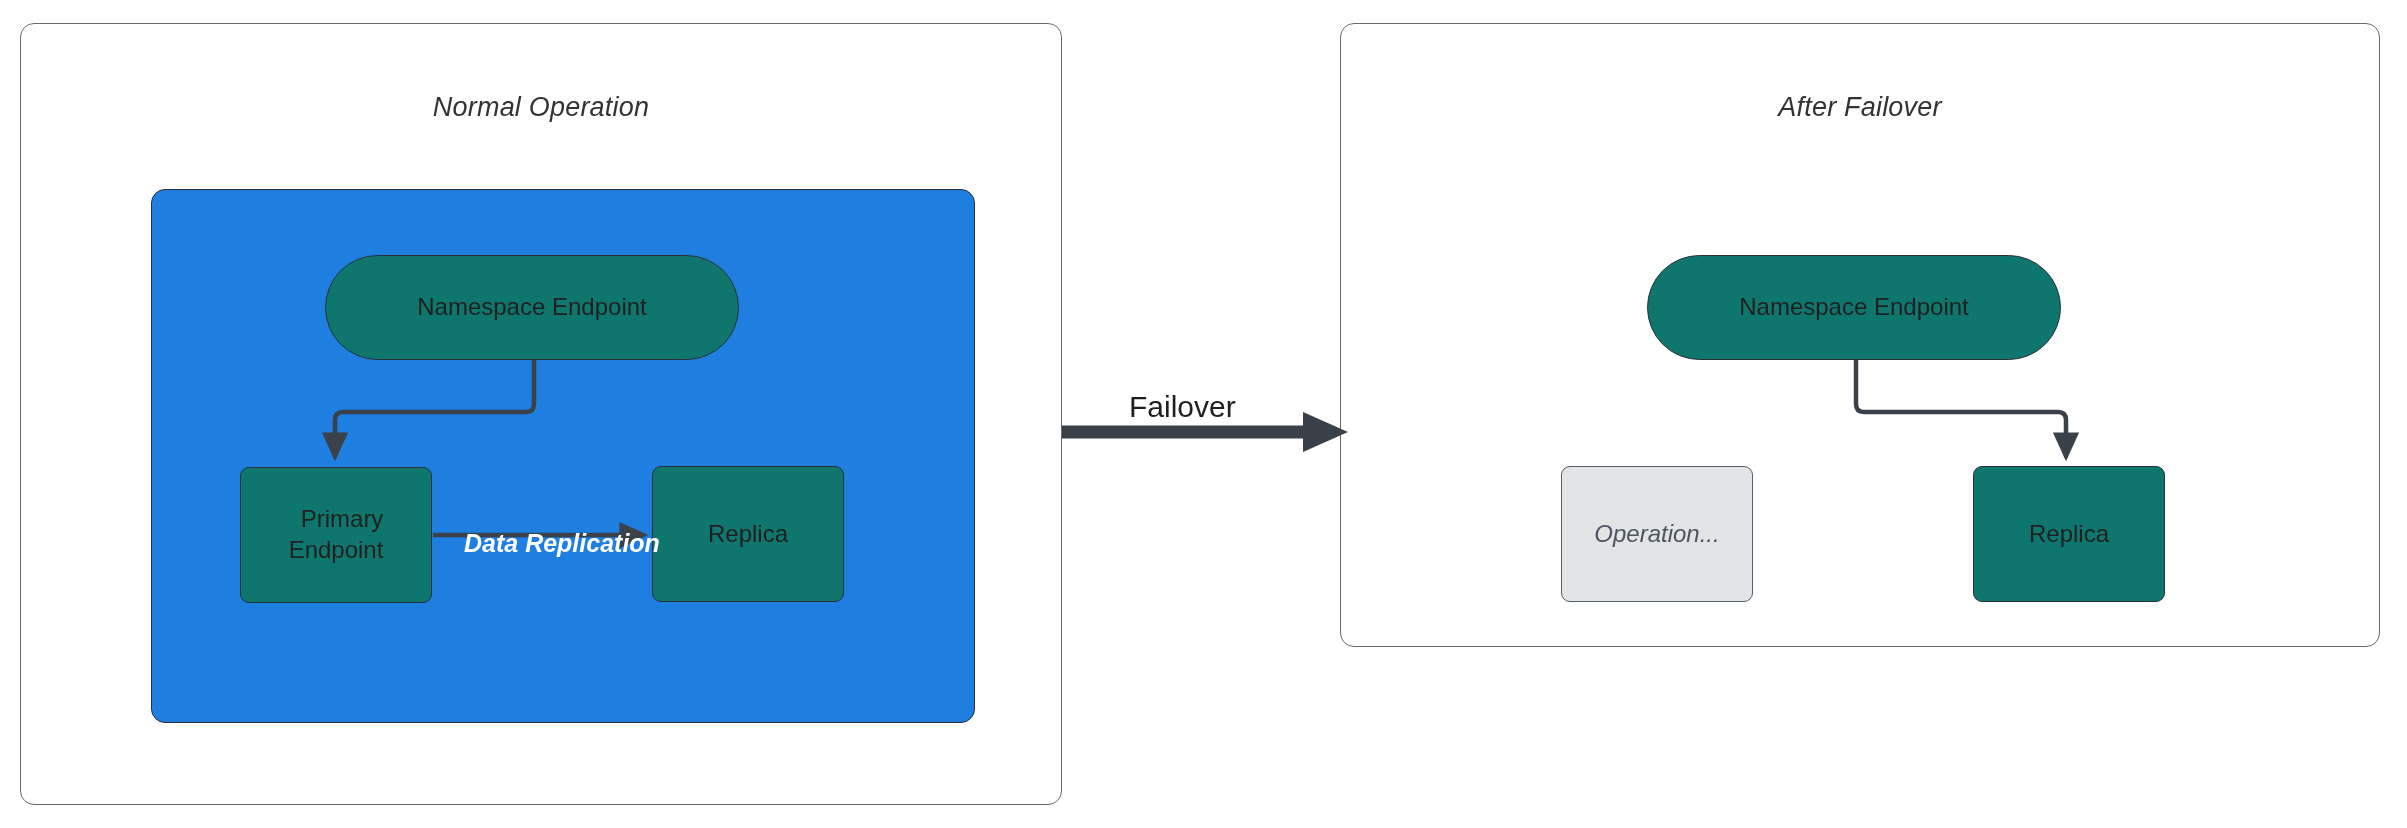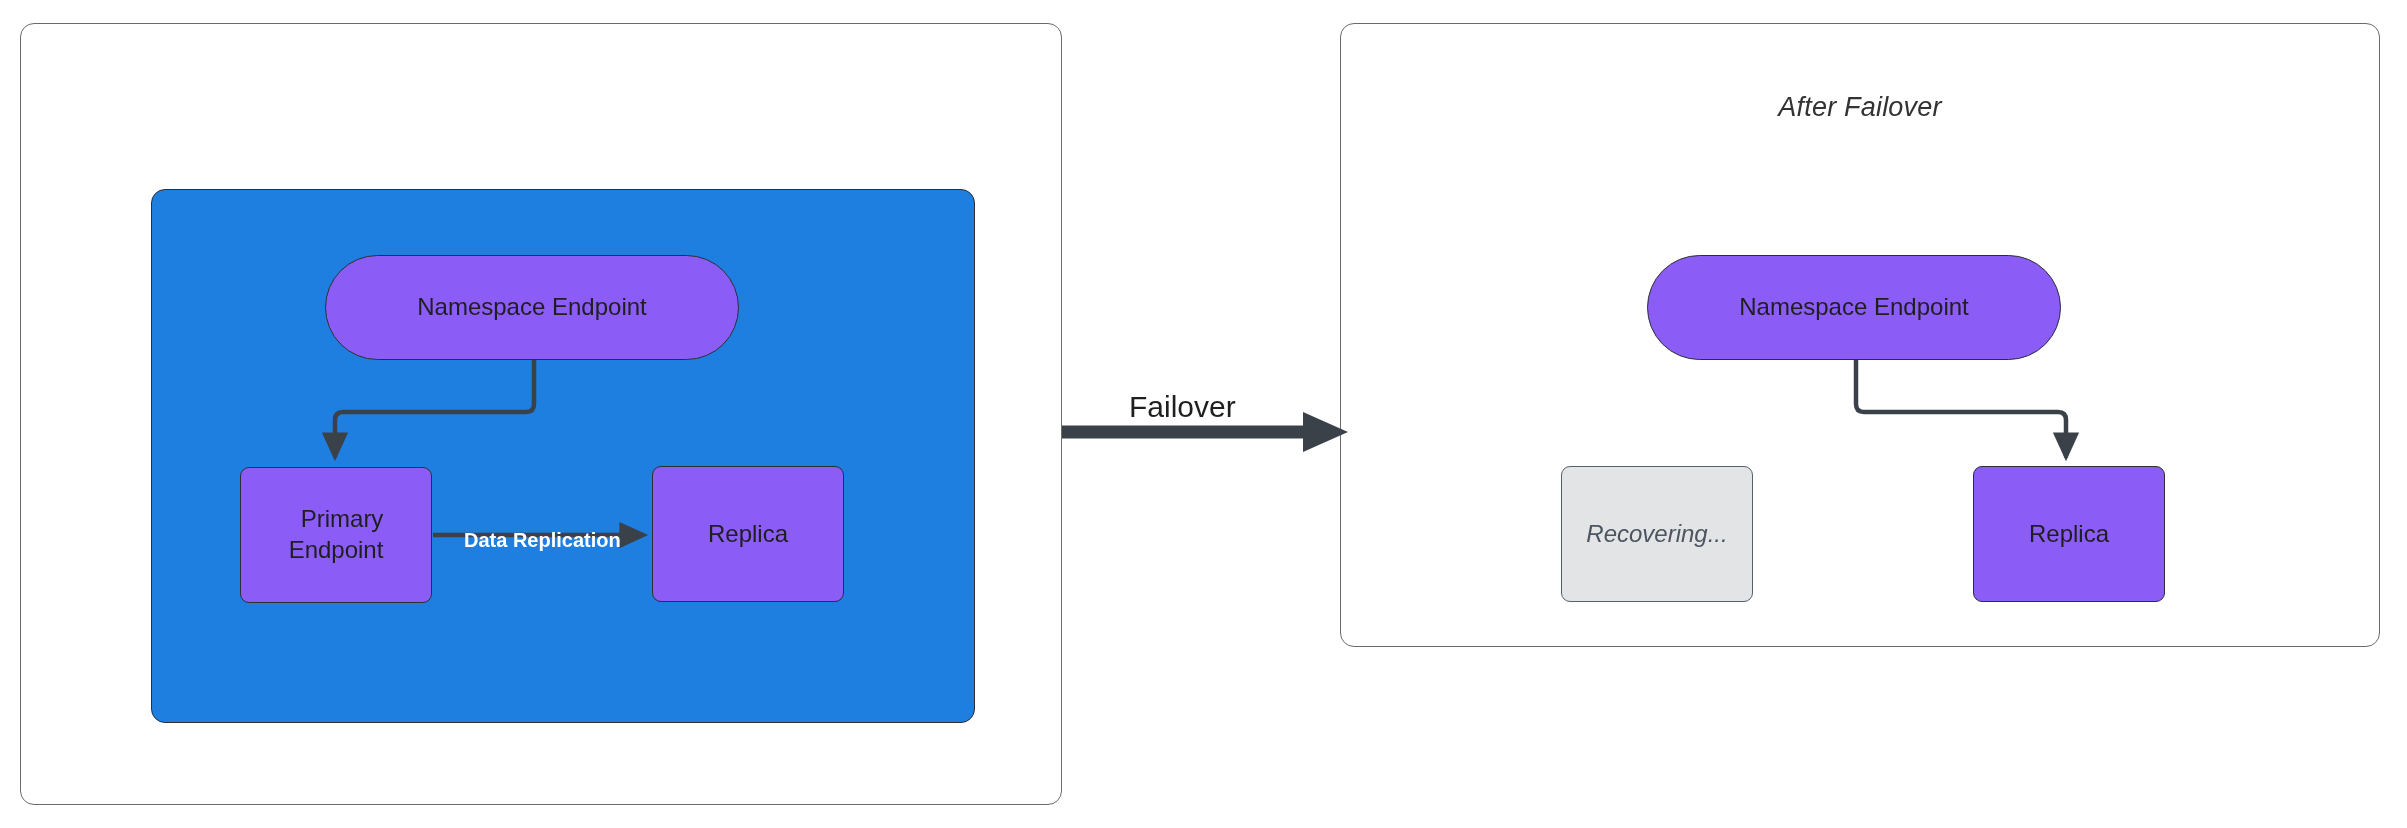--- a/index.html
+++ b/index.html
@@ -55,21 +55,21 @@
   #region-left  { left: 130px;  top: 165px; width: 824px; height: 534px; }
 
   
   .node {
     position: absolute;
     box-sizing: border-box;
     display: flex;
     align-items: center;
     justify-content: center;
     text-align: center;
-    background: #8b5cf6;
+    background: #0f766e;
     border: 1.7px solid #2a2f38;
     color: #1f1f1f;
     font-size: 24px;
     line-height: 1.28;
     z-index: 3;
   }
   .node.rect    { border-radius: 9px; }
   .node.stadium { border-radius: 70px; }
   .node.ghost {
     background: #e2e4e6;
@@ -93,43 +93,45 @@
     top: 0;
     width: 2407px;
     height: 828px;
     pointer-events: none;
     z-index: 2;
   }
 
   
   .edge-label {
     position: absolute;
-    font-size: 20px;
+    font-size: 25px;
     font-weight: bold;
     color: #ffffff;
     white-space: nowrap;
     z-index: 4;
+    font-style: italic;
   }
   #label-data-replication { left: 464px; top: 529px; }
 
   .failover-label {
     position: absolute;
     font-size: 30px;
     color: #1f1f1f;
     white-space: nowrap;
     z-index: 4;
   }
   #label-failover { left: 1129px; top: 390px; }
 </style>
 </head>
 <body>
 
 <div class="canvas">
 
   <div class="panel" id="panel-left">
+    <div class="panel-title">Normal Operation</div>
     <div class="region" id="region-left"></div>
   </div>
 
   <div class="panel" id="panel-right">
     <div class="panel-title">After Failover</div>
 
   </div>
 
   <svg class="edge-layer" viewBox="0 0 2407 828" width="2407" height="828" xmlns="http://www.w3.org/2000/svg">
     <defs>
@@ -174,21 +176,21 @@
     <span>Replica</span>
   </div>
 
   <div class="edge-label" id="label-data-replication">Data Replication</div>
 
   <div class="node stadium" id="node-endpoint-right">
     <span>Namespace Endpoint</span>
   </div>
 
   <div class="node rect ghost" id="node-recovering">
-    <span>Recovering...</span>
+    <span>Operation...</span>
   </div>
 
   <div class="node rect" id="node-replica-right">
     <span>Replica</span>
   </div>
 
   <div class="failover-label" id="label-failover">Failover</div>
 
 </div>
 

